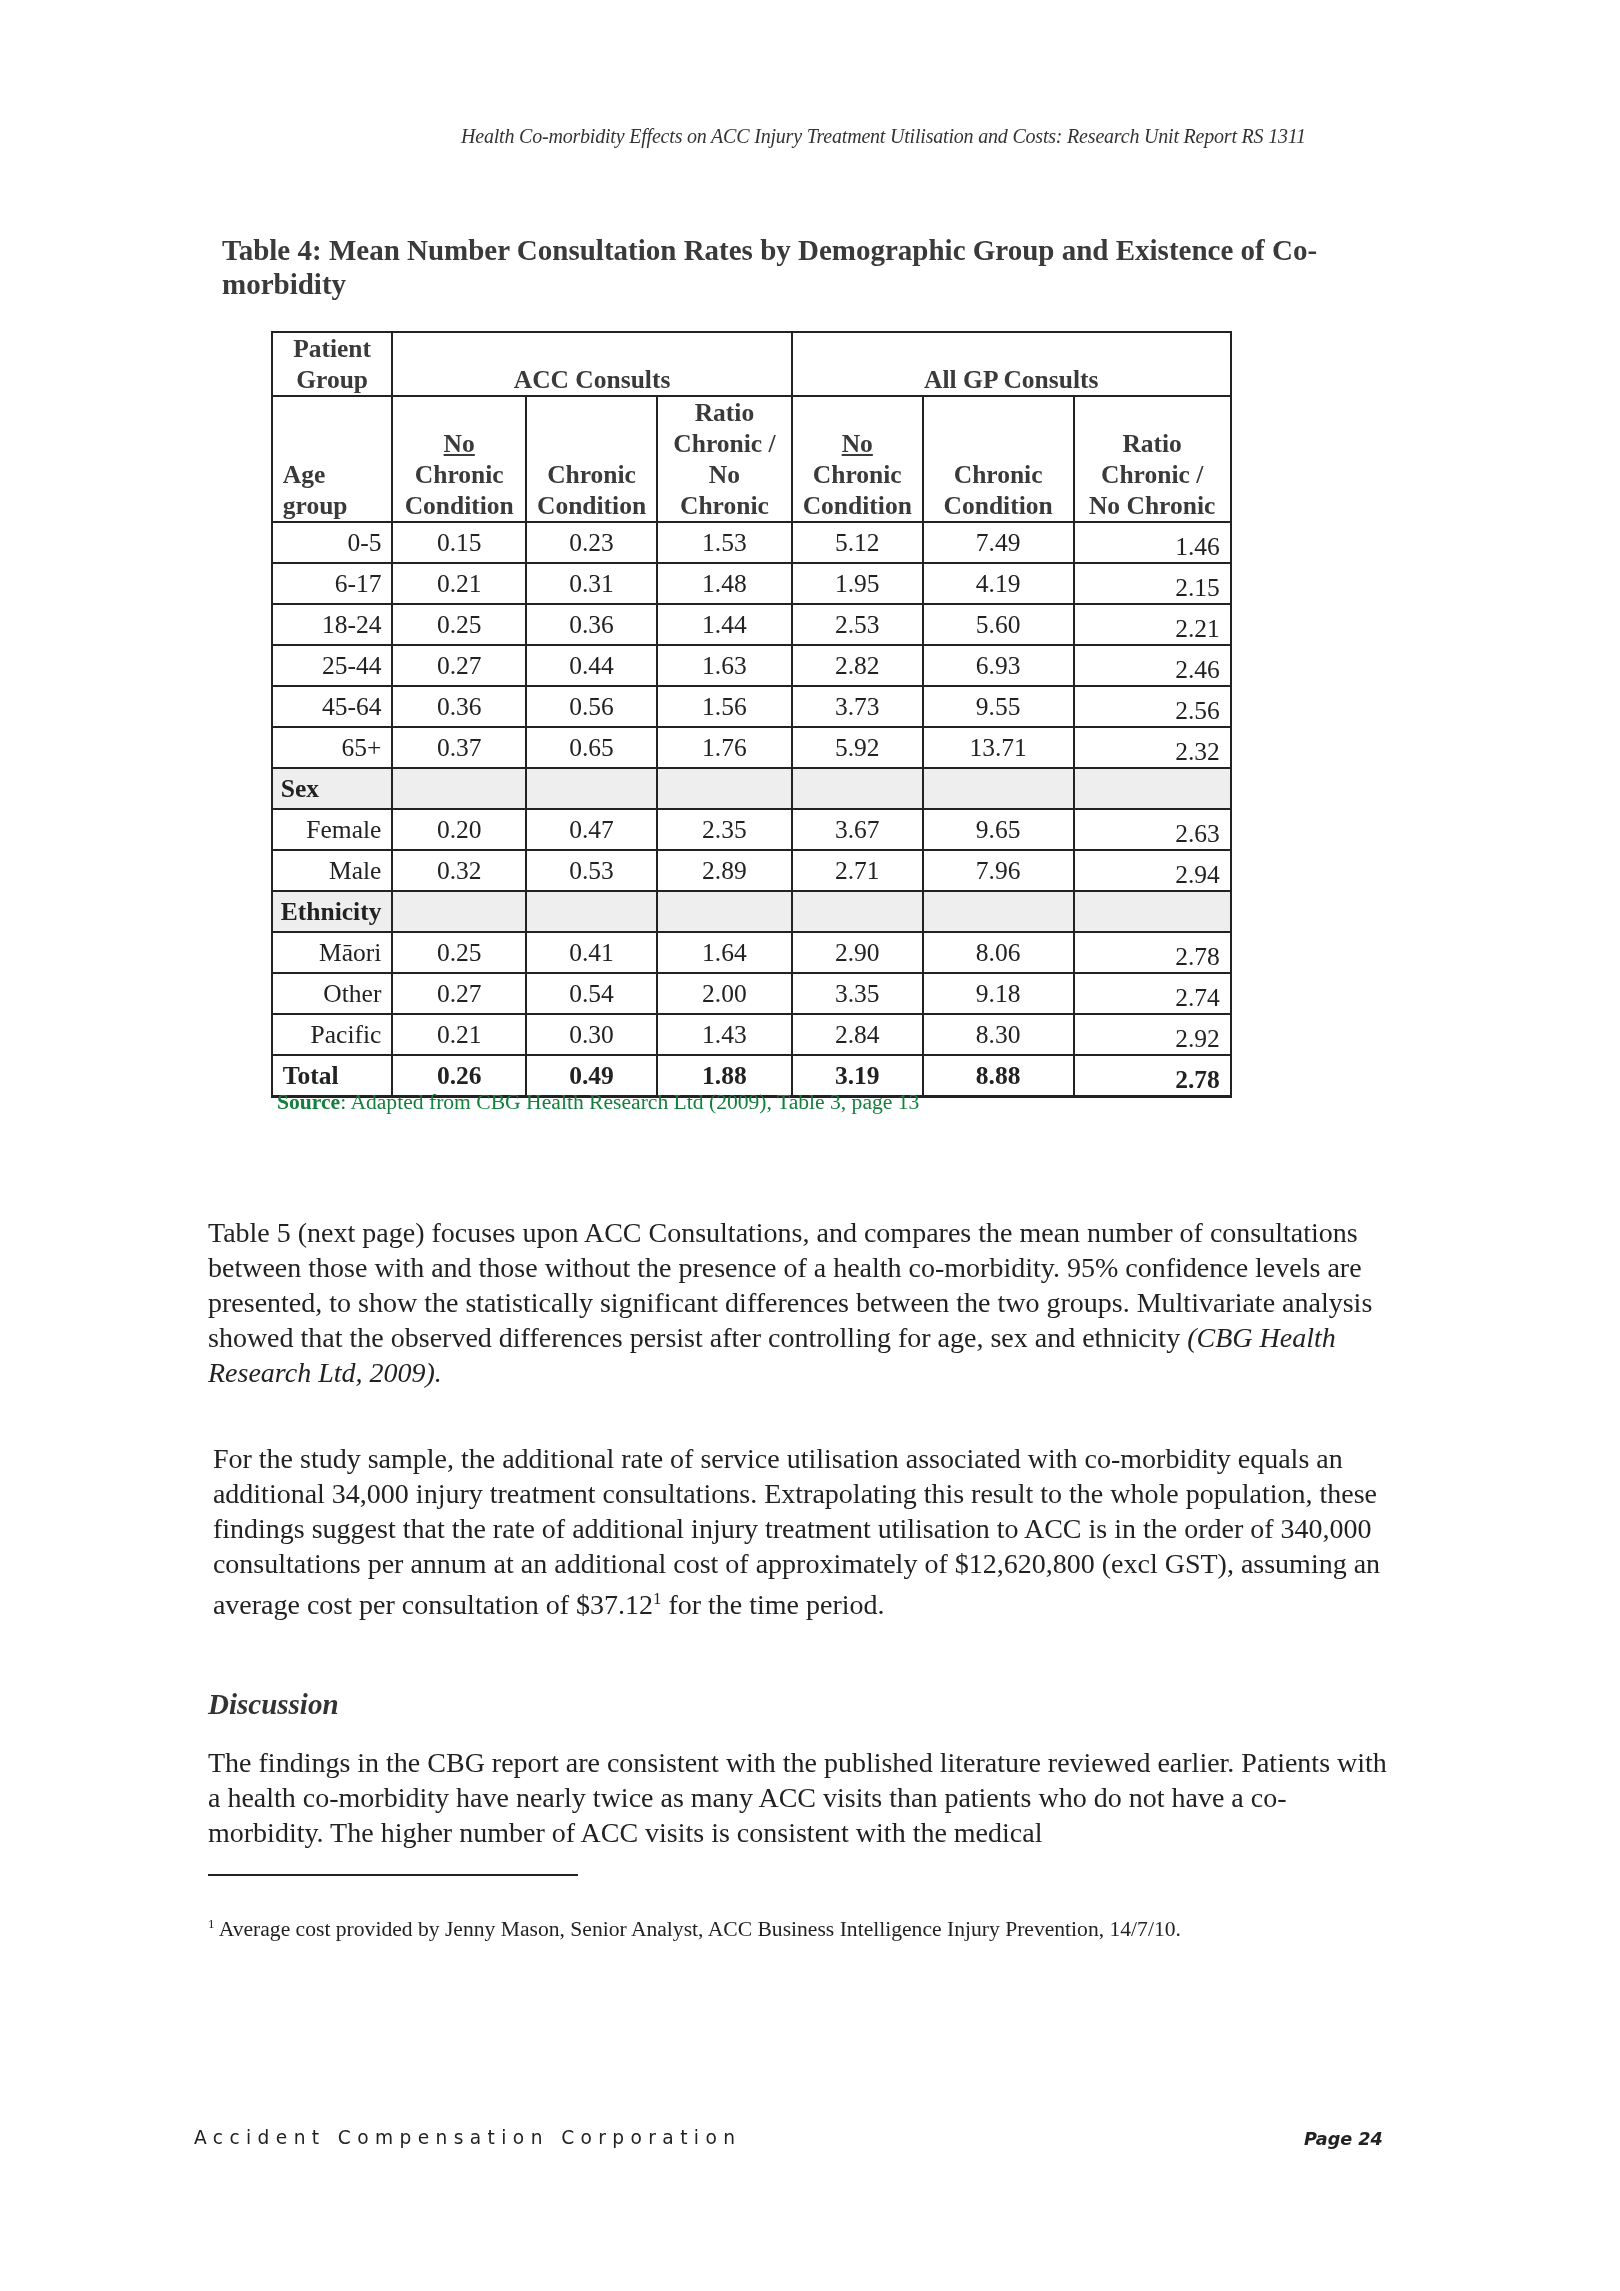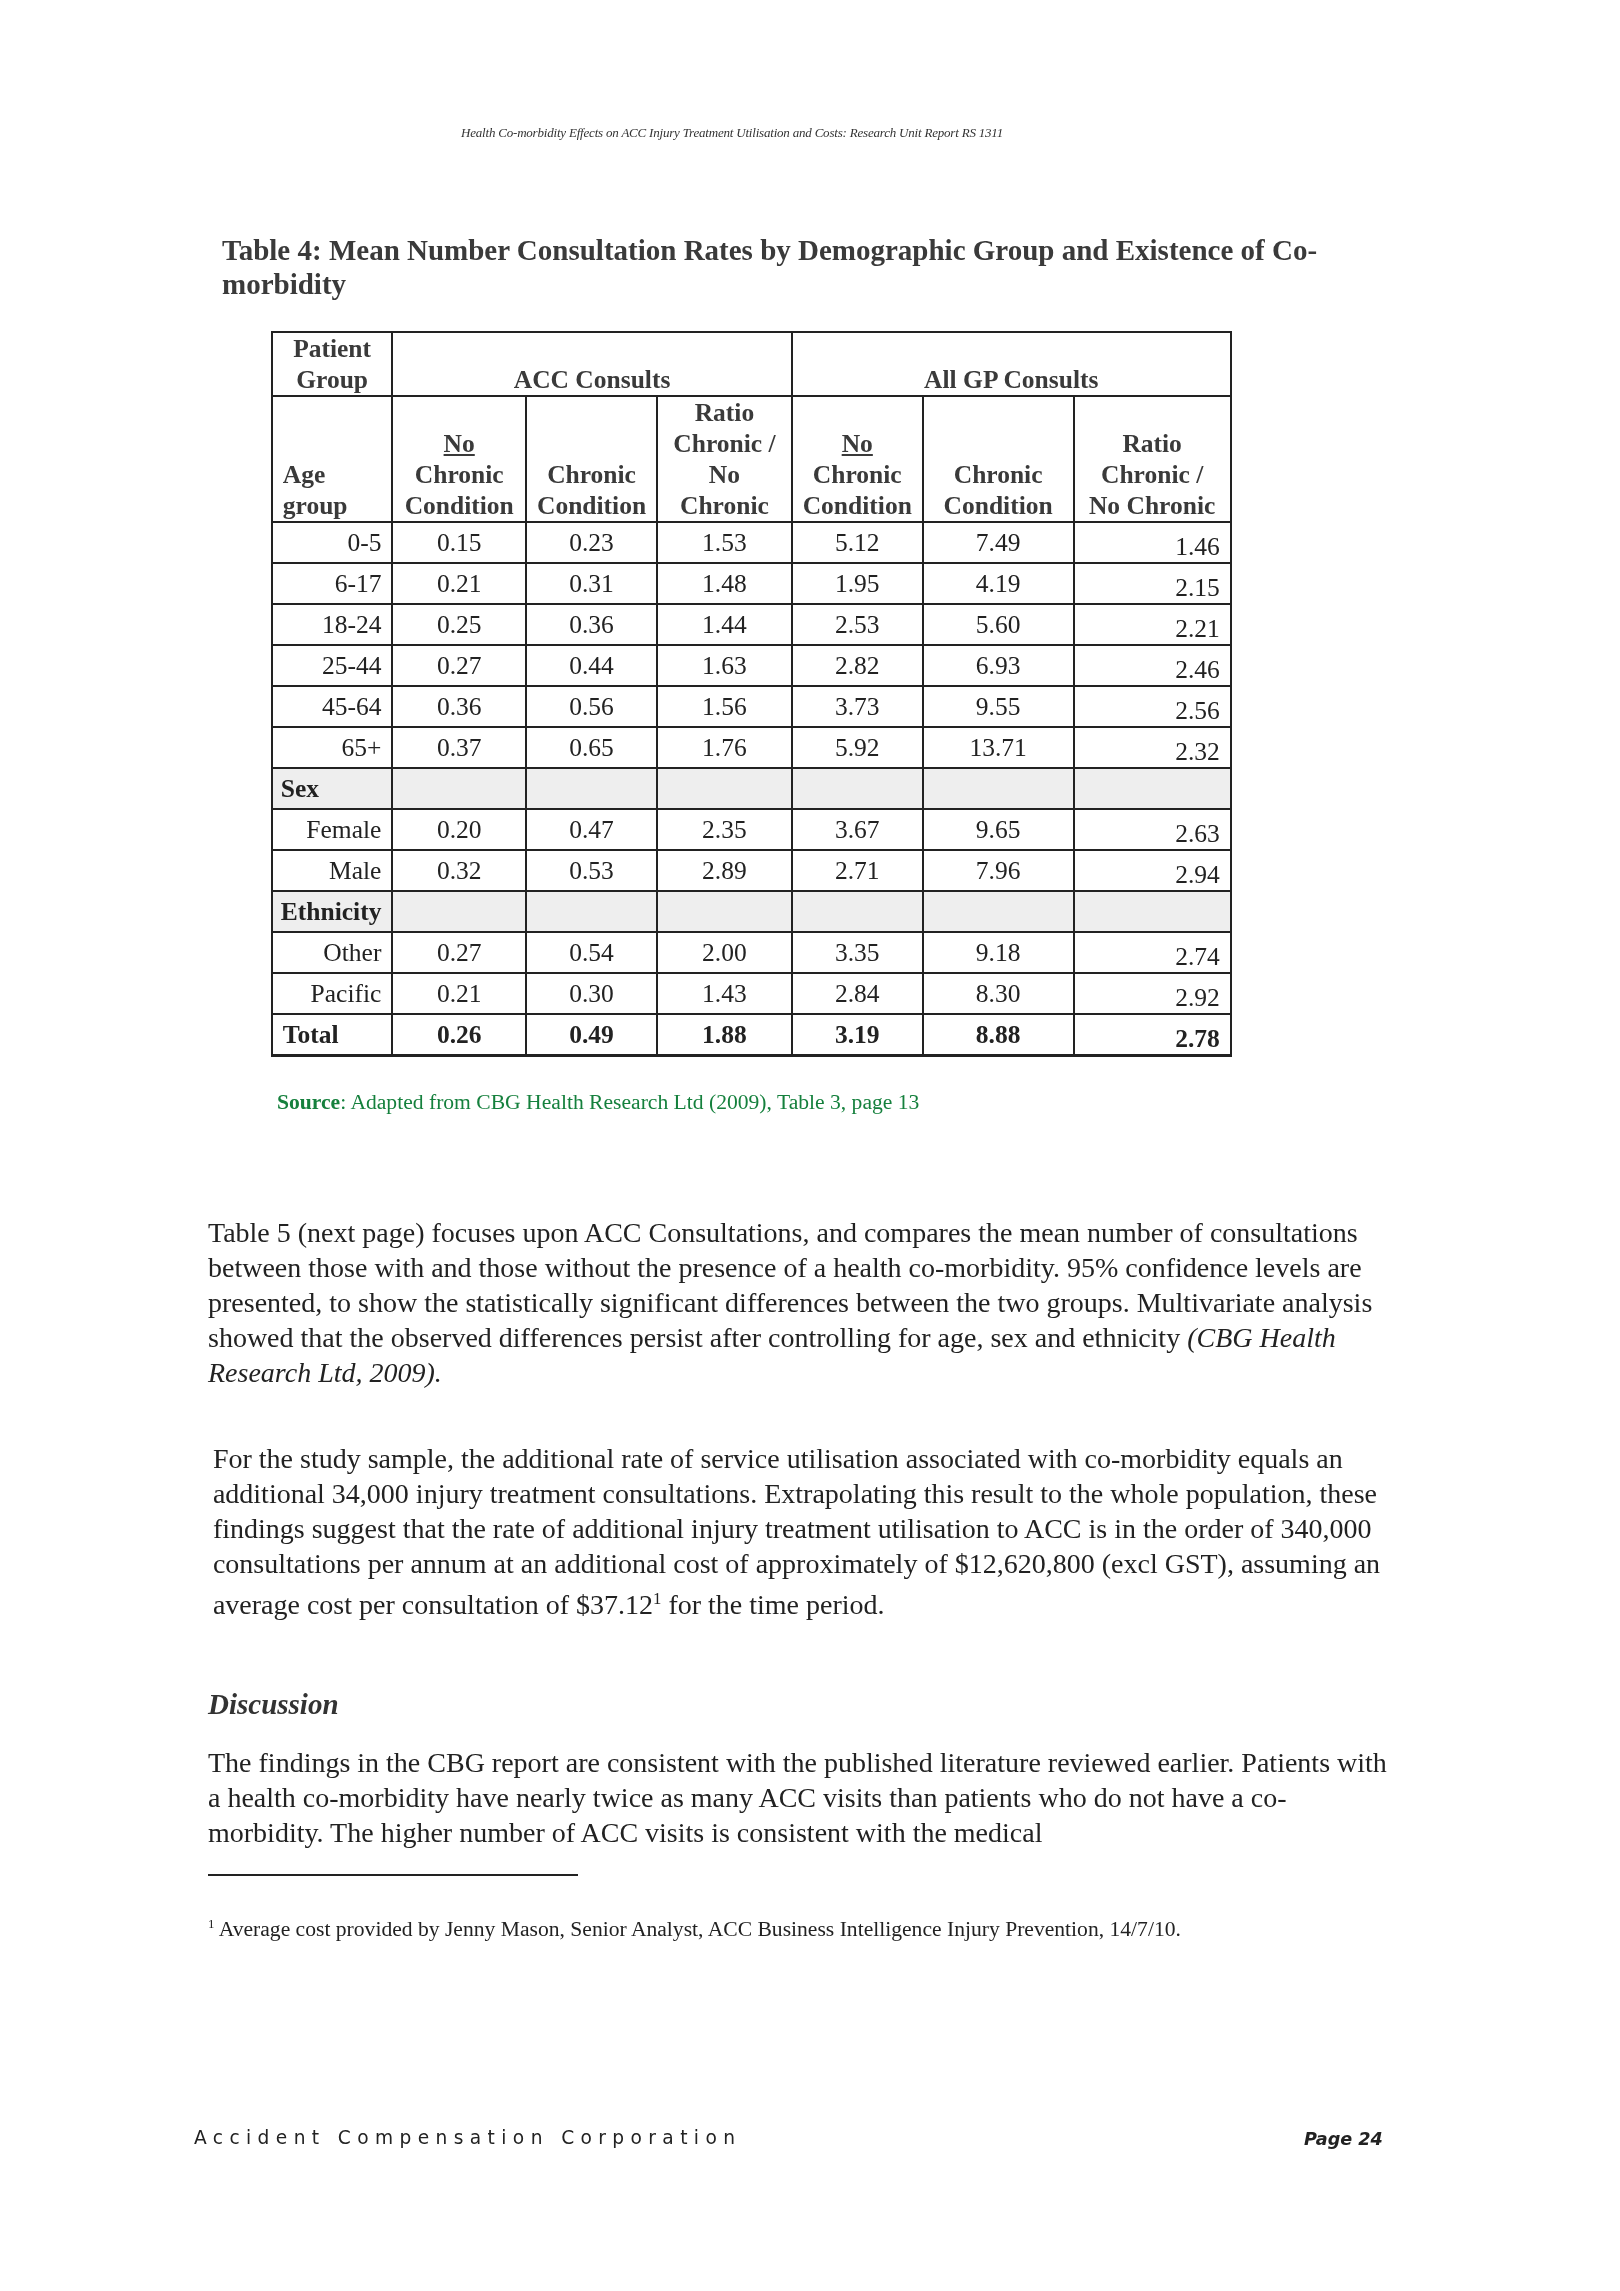--- a/index.html
+++ b/index.html
@@ -1,18 +1,18 @@
 <!DOCTYPE html>
 <html><head>
 <meta charset="utf-8">
 <style>
   html, body { margin: 0; padding: 0; background: #ffffff; }
   body { width: 1620px; height: 2292px; position: relative; color: #1a1a1a;
          font-family: "Liberation Serif", "DejaVu Serif", serif; overflow: hidden; }
-  .running-header { position: absolute; left: 461px; top: 125px; font-size: 13px; font-style: italic;
+  .running-header { position: absolute; left: 461px; top: 125px; font-size: 20px; font-style: italic;
          color: #333; letter-spacing: -0.2px; }
   .table-title { position: absolute; left: 222px; top: 233px; width: 1157px; font-size: 29px;
          font-weight: bold; line-height: 34px; color: #3a3a3a; }
   table.data { position: absolute; left: 271px; top: 331px; border-collapse: collapse;
          font-size: 25.5px; color: #222; }
   table.data td, table.data th { border: 2px solid #222; padding: 0 9.8px; font-weight: normal;
          height: 39px; }
   table.data thead th { font-weight: bold; color: #3a3a3a; line-height: 31px; vertical-align: bottom; }
   .col-group { width: 118px; }
   .col-num { width: 134px; }
@@ -168,20 +168,29 @@
     <tr class="section">
         <td class="lbl-s">Ethnicity</td>
         <td></td>
         <td></td>
         <td></td>
         <td></td>
         <td></td>
         <td></td>
       </tr>
     <tr>
+        <td class="lbl">Māori</td>
+        <td class="c">0.25</td>
+        <td class="c">0.41</td>
+        <td class="c">1.64</td>
+        <td class="c">2.90</td>
+        <td class="c">8.06</td>
+        <td class="r">2.78</td>
+      </tr>
+    <tr>
         <td class="lbl">Other</td>
         <td class="c">0.27</td>
         <td class="c">0.54</td>
         <td class="c">2.00</td>
         <td class="c">3.35</td>
         <td class="c">9.18</td>
         <td class="r">2.74</td>
       </tr>
     <tr>
         <td class="lbl">Pacific</td>

